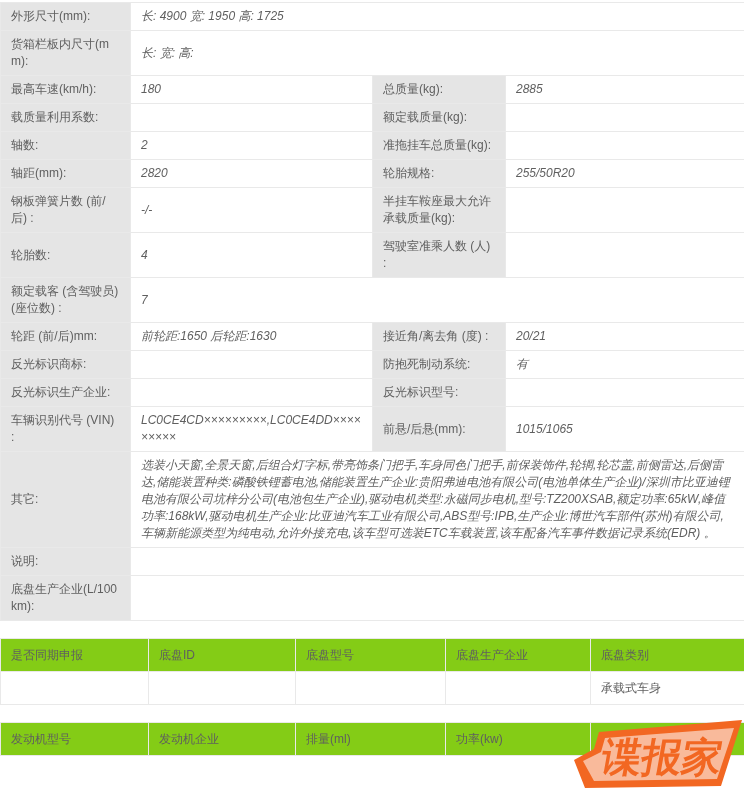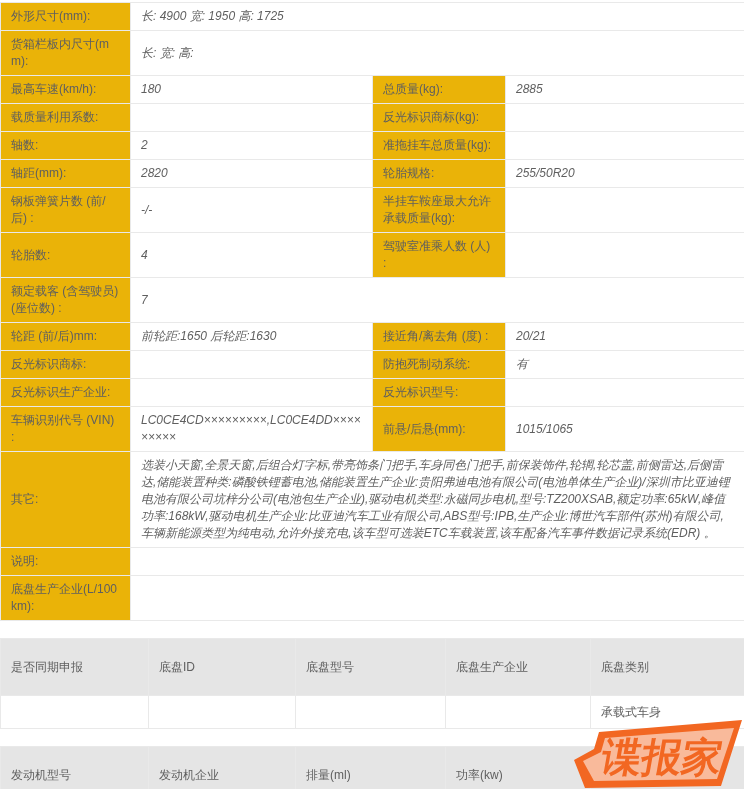--- a/index.html
+++ b/index.html
@@ -18,24 +18,24 @@
     line-height:17px;
     color:#5f5f5f;
     padding:5px 10px;
     vertical-align:middle;
     text-align:left;
     font-weight:normal;
     word-break:break-all;
     overflow:hidden;
   }
   .spec{margin-top:2px;}
-  .spec td.lbl{background:#eab308;}
+  .spec td.lbl{background:#e5e5e5;}
   .spec td.val{background:#fff;font-style:italic;}
   .bt{margin-top:17px;}
-  .bt th{background:#e5e5e5;padding:21px 10px;line-height:14px;}
+  .bt th{background:#84cc16;padding:9px 10px;line-height:14px;}
   .bt td{padding:9px 10px;line-height:14px;height:14px;}
   .wm{
     position:absolute;
     right:0;
     bottom:0;
     width:172px;
     height:70px;
     pointer-events:none;
   }
 </style>
@@ -62,21 +62,21 @@
         </tr>
         <tr>
           <td class="lbl">最高车速(km/h):</td>
           <td class="val">180</td>
           <td class="lbl">总质量(kg):</td>
           <td class="val">2885</td>
         </tr>
         <tr>
           <td class="lbl">载质量利用系数:</td>
           <td class="val"></td>
-          <td class="lbl">反光标识商标(kg):</td>
+          <td class="lbl">额定载质量(kg):</td>
           <td class="val"></td>
         </tr>
         <tr>
           <td class="lbl">轴数:</td>
           <td class="val">2</td>
           <td class="lbl">准拖挂车总质量(kg):</td>
           <td class="val"></td>
         </tr>
         <tr>
           <td class="lbl">轴距(mm):</td>

